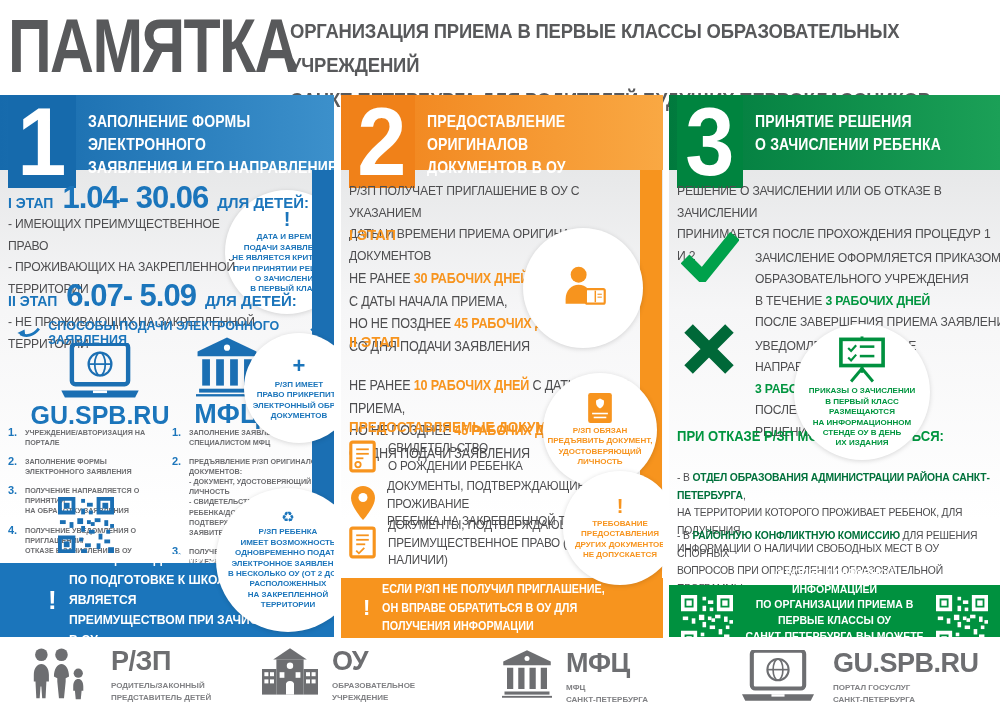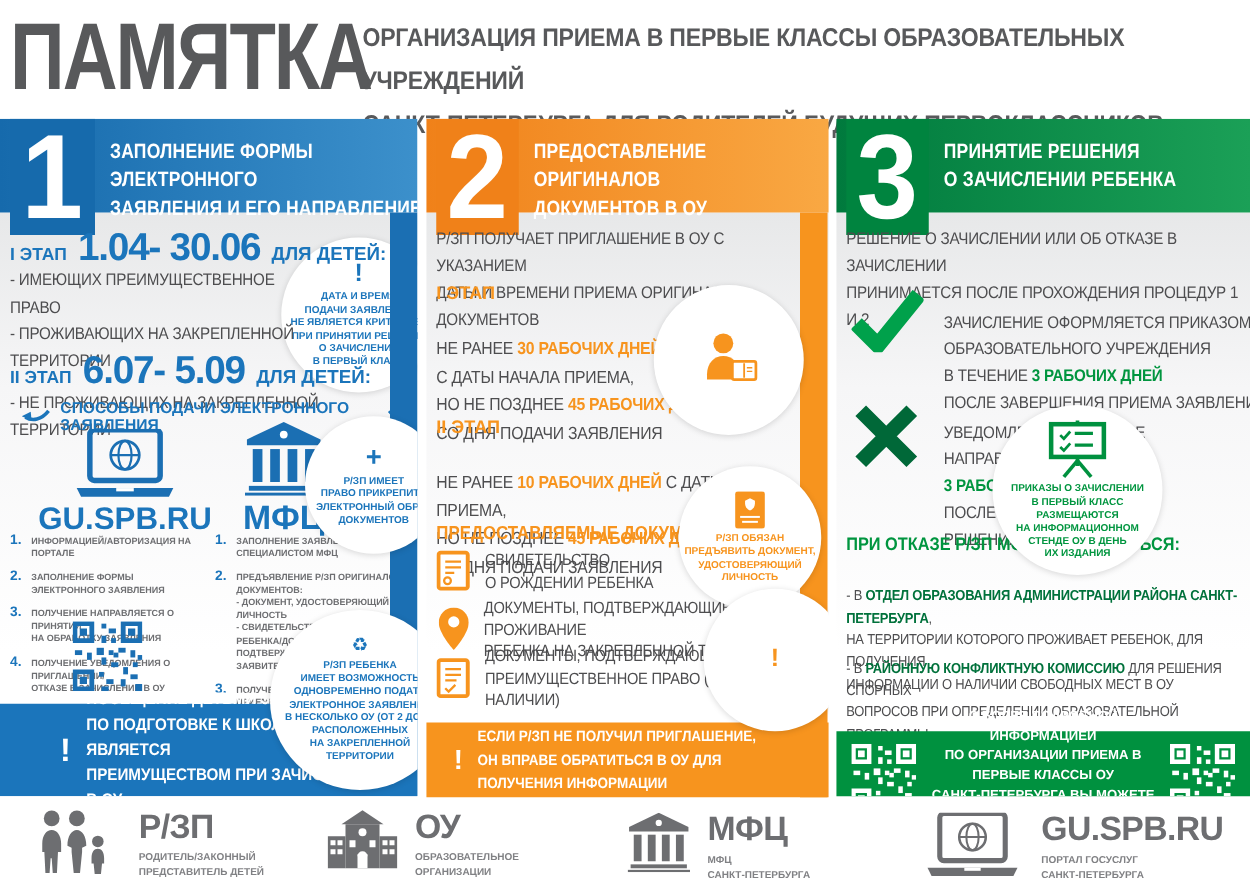--- a/index.html
+++ b/index.html
@@ -289,21 +289,21 @@
       <div class="mark" style="font-size:22px;">+</div>
       <div class="ctext">Р/ЗП ИМЕЕТ
 ПРАВО ПРИКРЕПИТЬ
 ЭЛЕКТРОННЫЙ ОБРАЗ
 ДОКУМЕНТОВ</div>
     </div>
 
     <div class="abs steps" style="left:8px; top:331px; width:158px; z-index:3;">
       <div class="step">
           <span class="n">1.</span>
-          <span class="t">ИНФОРМАЦИЕЙ/АВТОРИЗАЦИЯ НА ПОРТАЛЕ</span>
+          <span class="t">УЧРЕЖДЕНИЕ/АВТОРИЗАЦИЯ НА ПОРТАЛЕ</span>
         </div>
       <div class="step">
           <span class="n">2.</span>
           <span class="t">ЗАПОЛНЕНИЕ ФОРМЫ ЭЛЕКТРОННОГО ЗАЯВЛЕНИЯ</span>
         </div>
       <div class="step">
           <span class="n">3.</span>
           <span class="t">ПОЛУЧЕНИЕ НАПРАВЛЯЕТСЯ О ПРИНЯТИИ
 НА ОБРАБОТКУ ЗАЯВЛЕНИЯ</span>
         </div>
@@ -423,20 +423,24 @@
     <div class="abs doc-item" style="left:8px; top:421px; z-index:3;">
       <svg width="27" height="33" color="#f7941e">
           <use href="#doc-check"></use>
         </svg>
       <span class="dt cx9" style="width:290px;">ДОКУМЕНТЫ, ПОДТВЕРЖДАЮЩИЕ
 ПРЕИМУЩЕСТВЕННОЕ ПРАВО (ПРИ НАЛИЧИИ)</span>
     </div>
 
     <div class="abs circle orange-t" style="left:222px; top:376px; width:114px; height:114px; z-index:6;">
       <div class="mark">!</div>
+      <div class="ctext">ТРЕБОВАНИЕ
+ПРЕДОСТАВЛЕНИЯ
+ДРУГИХ ДОКУМЕНТОВ
+НЕ ДОПУСКАЕТСЯ</div>
     </div>
 
     <div class="bar orange abs" style="top:483px; height:60px; padding-left:22px; gap:12px;">
       <span class="bang" style="font-size:22px;">!</span>
       <span class="btext pre cx9" style="font-size:12px; line-height:1.55; width:330px;">ЕСЛИ Р/ЗП НЕ ПОЛУЧИЛ ПРИГЛАШЕНИЕ,
 ОН ВПРАВЕ ОБРАТИТЬСЯ В ОУ ДЛЯ ПОЛУЧЕНИЯ ИНФОРМАЦИИ</span>
     </div>
   </div>
 
   <div class="col col3">
@@ -520,21 +524,21 @@
 ПРЕДСТАВИТЕЛЬ ДЕТЕЙ</div>
     </div>
   </div>
   <div class="abs footer-item" style="left:262px; top:648px;">
     <svg width="56" height="50" color="#6d6e71">
         <use href="#school"></use>
       </svg>
     <div>
       <div class="f-abbr">ОУ</div>
       <div class="f-desc">ОБРАЗОВАТЕЛЬНОЕ
-ОРГАНИЗАЦИИ</div>
+УЧРЕЖДЕНИЕ</div>
     </div>
   </div>
   <div class="abs footer-item" style="left:502px; top:650px;">
     <svg width="50" height="48" color="#6d6e71">
         <use href="#bank"></use>
       </svg>
     <div>
       <div class="f-abbr">МФЦ</div>
       <div class="f-desc">МФЦ
 САНКТ-ПЕТЕРБУРГА</div>

